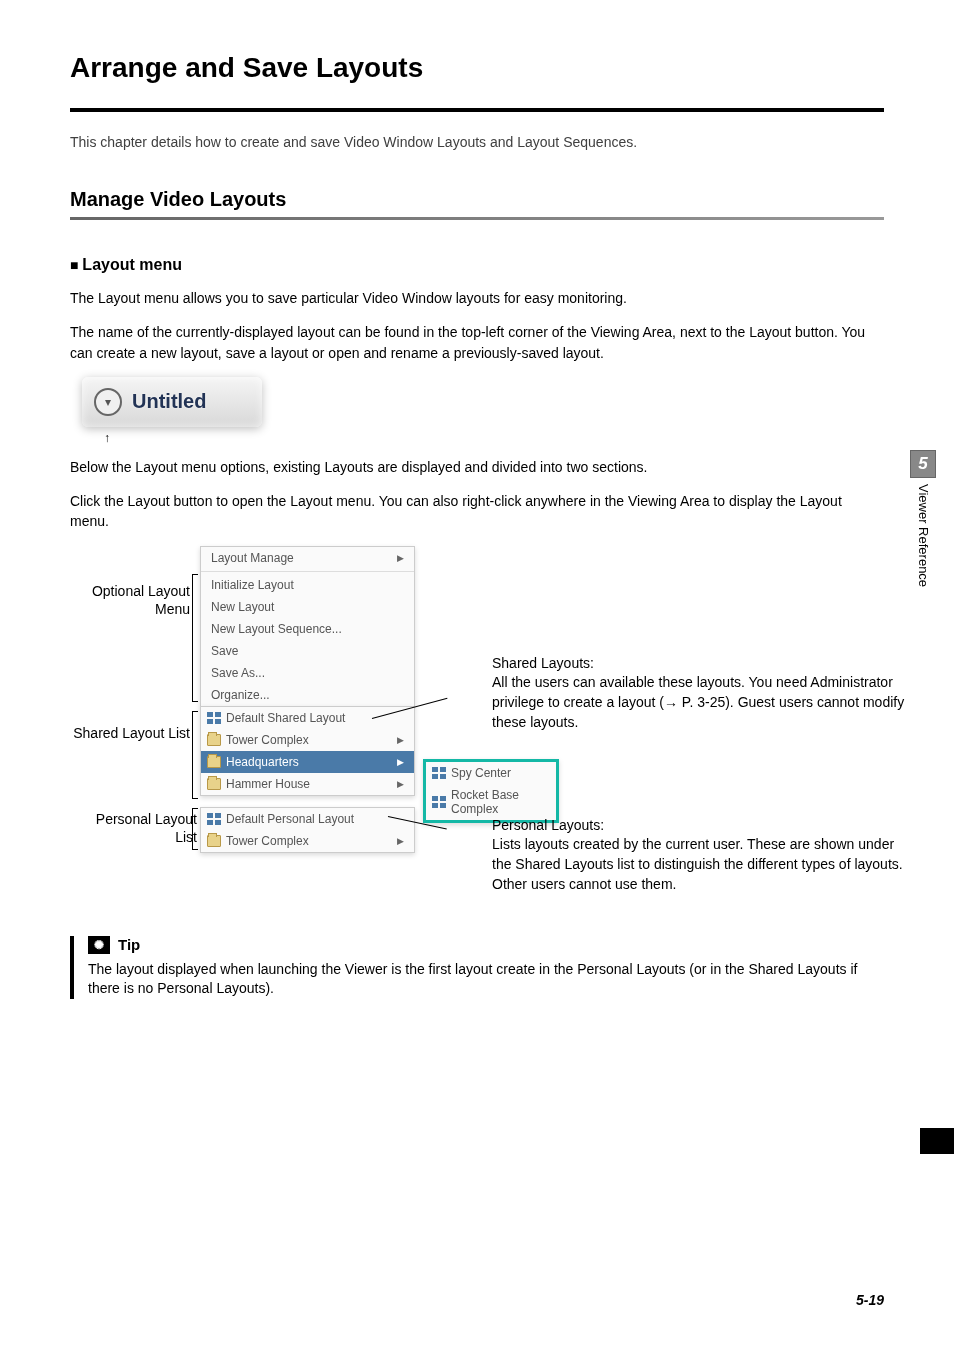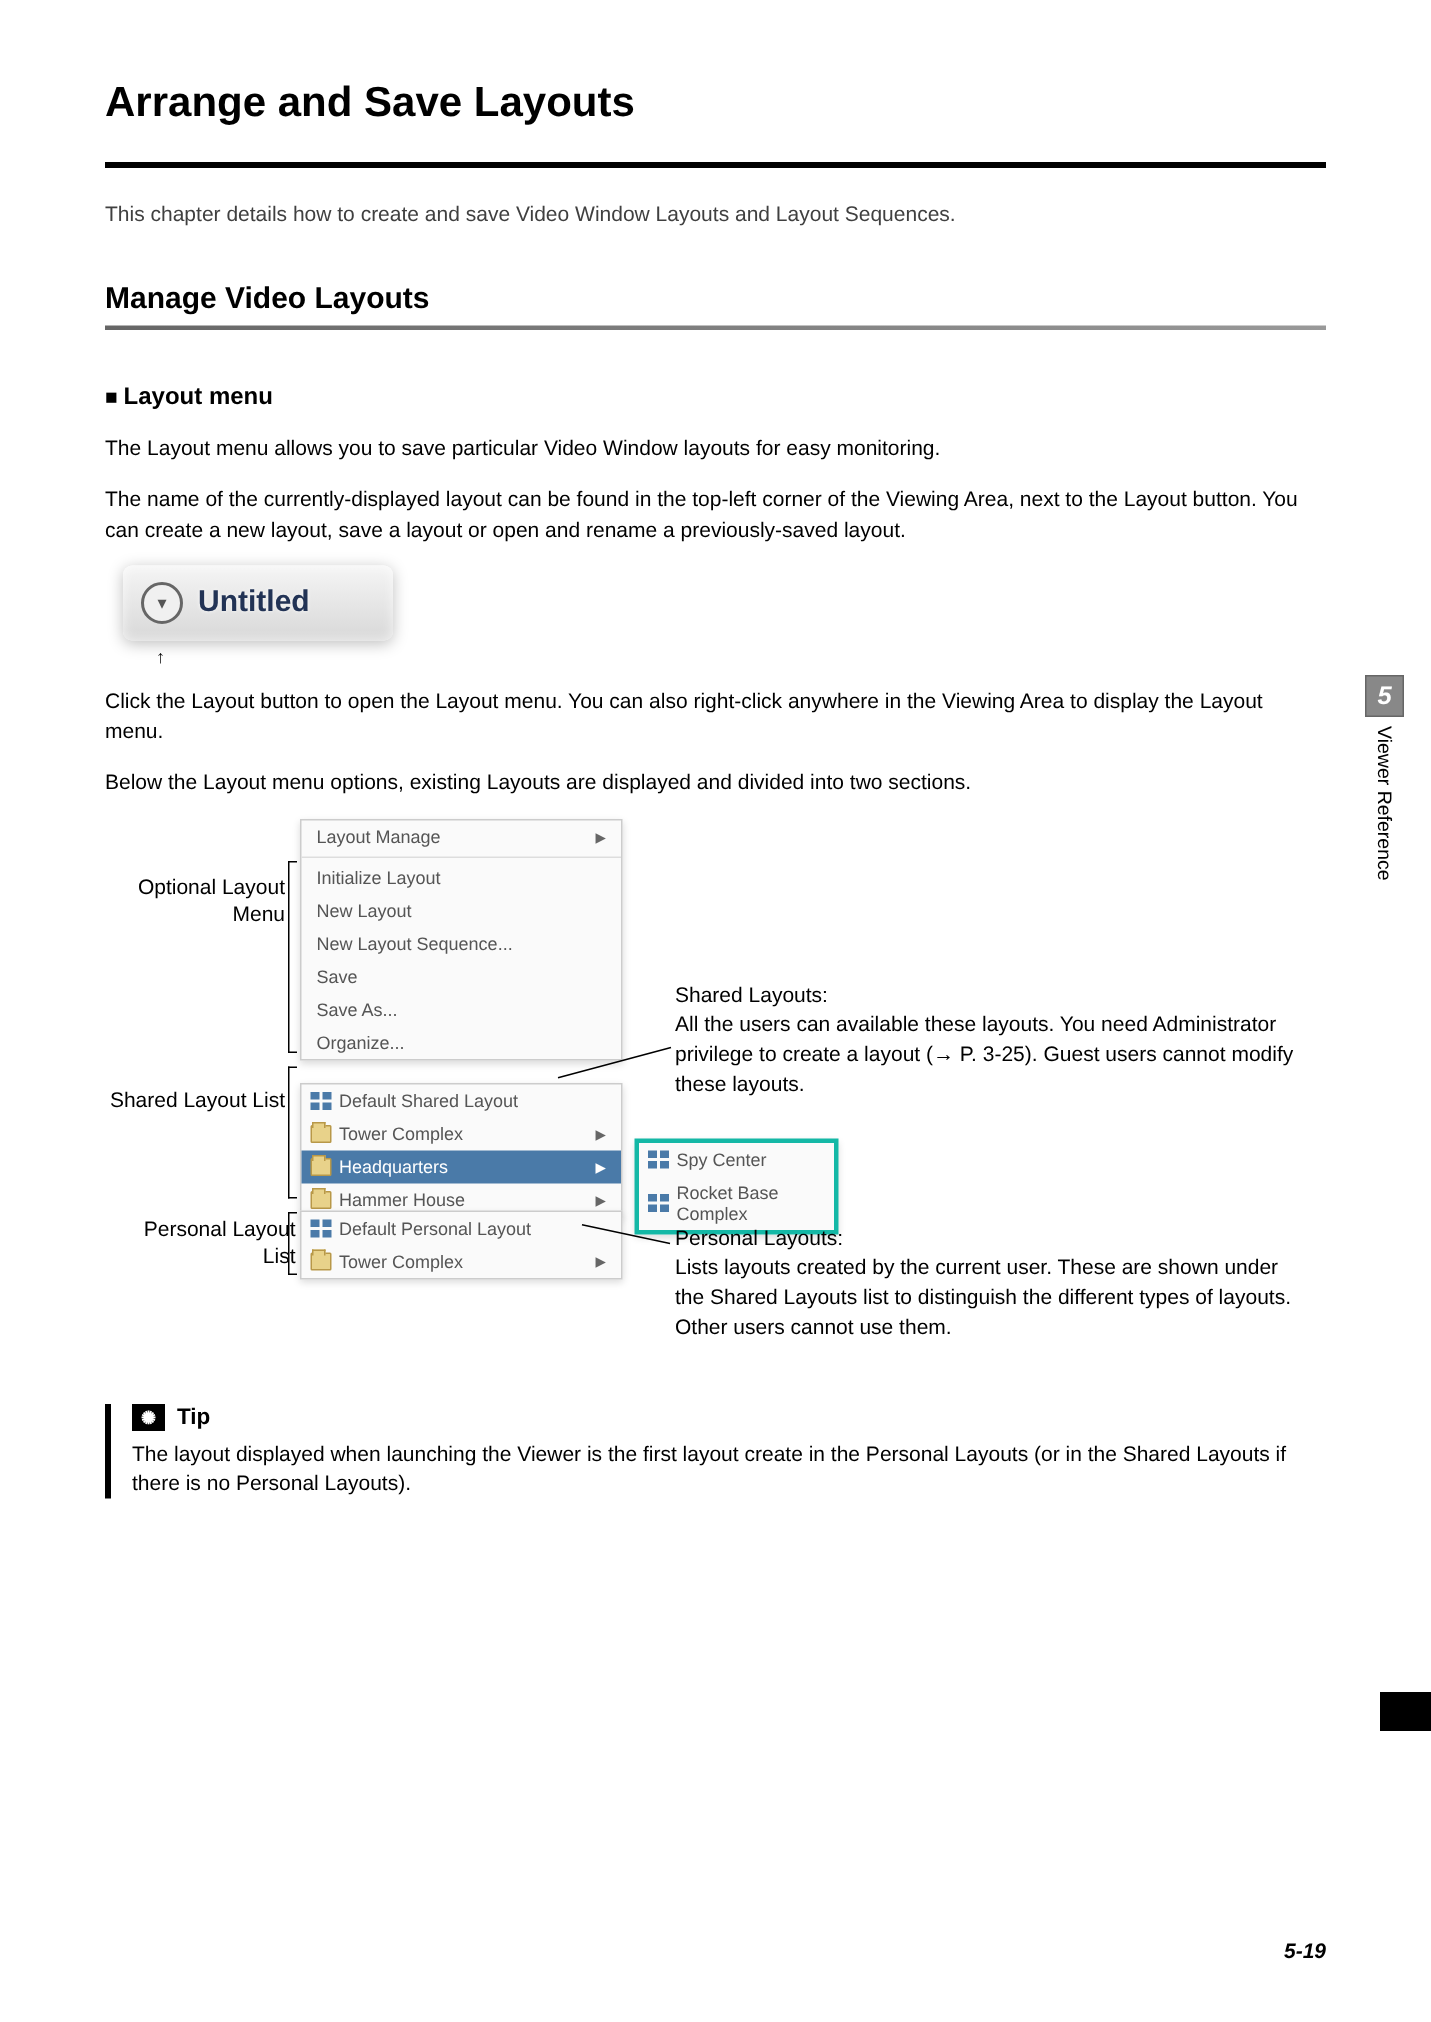--- a/index.html
+++ b/index.html
@@ -184,20 +184,21 @@
       width: 136px;
       background: #fafafa;
       border: 3px solid #14b8a6;
       box-shadow: 0 2px 5px rgba(0,0,0,0.15);
     }
     .callout {
       position: absolute;
       font-size: 14px;
       color: #000;
       line-height: 1.4;
+      margin-left: 42px;
     }
     .callout-title {
       display: block;
     }
     .bracket {
       position: absolute;
       border-left: 1px solid #000;
       border-top: 1px solid #000;
       border-bottom: 1px solid #000;
     }
@@ -297,22 +298,22 @@
 
   <p class="body-text">The Layout menu allows you to save particular Video Window layouts for easy monitoring.</p>
   <p class="body-text">The name of the currently-displayed layout can be found in the top-left corner of the Viewing Area, next to the Layout button. You can create a new layout, save a layout or open and rename a previously-saved layout.</p>
 
   <div class="layout-btn-img">
     <span class="layout-btn-circle"></span>
     <span class="layout-btn-label">Untitled</span>
   </div>
   <div class="arrow-up">↑</div>
 
+  <p class="body-text">Below the Layout menu options, existing Layouts are displayed and divided into two sections.</p>
   <p class="body-text">Click the Layout button to open the Layout menu. You can also right-click anywhere in the Viewing Area to display the Layout menu.</p>
-  <p class="body-text">Below the Layout menu options, existing Layouts are displayed and divided into two sections.</p>
 
   <div class="menu-diagram">
 
     <div class="side-label" style="left:0; top:36px; width:120px;">
       <span>Optional Layout Menu</span>
     </div>
     <div class="side-label" style="left:0; top:178px; width:120px;text-align:right;">
       <span>Shared Layout List</span>
     </div>
     <div class="side-label" style="left:7px; top:264px; width:120px;">
@@ -342,21 +343,21 @@
           <span>Save</span>
         </div>
       <div class="menu-item">
           <span>Save As...</span>
         </div>
       <div class="menu-item">
           <span>Organize...</span>
         </div>
     </div>
 
-    <div class="menu-box" style="top:176px;">
+    <div class="menu-box" style="top:160px;">
       <div class="menu-item with-icon">
         <span class="item-left">
             <span class="icon-grid"></span>
             <span>Default Shared Layout</span>
           </span>
       </div>
       <div class="menu-item with-icon">
         <span class="item-left">
             <span class="icon-folder"></span>
             <span>Tower Complex</span>

